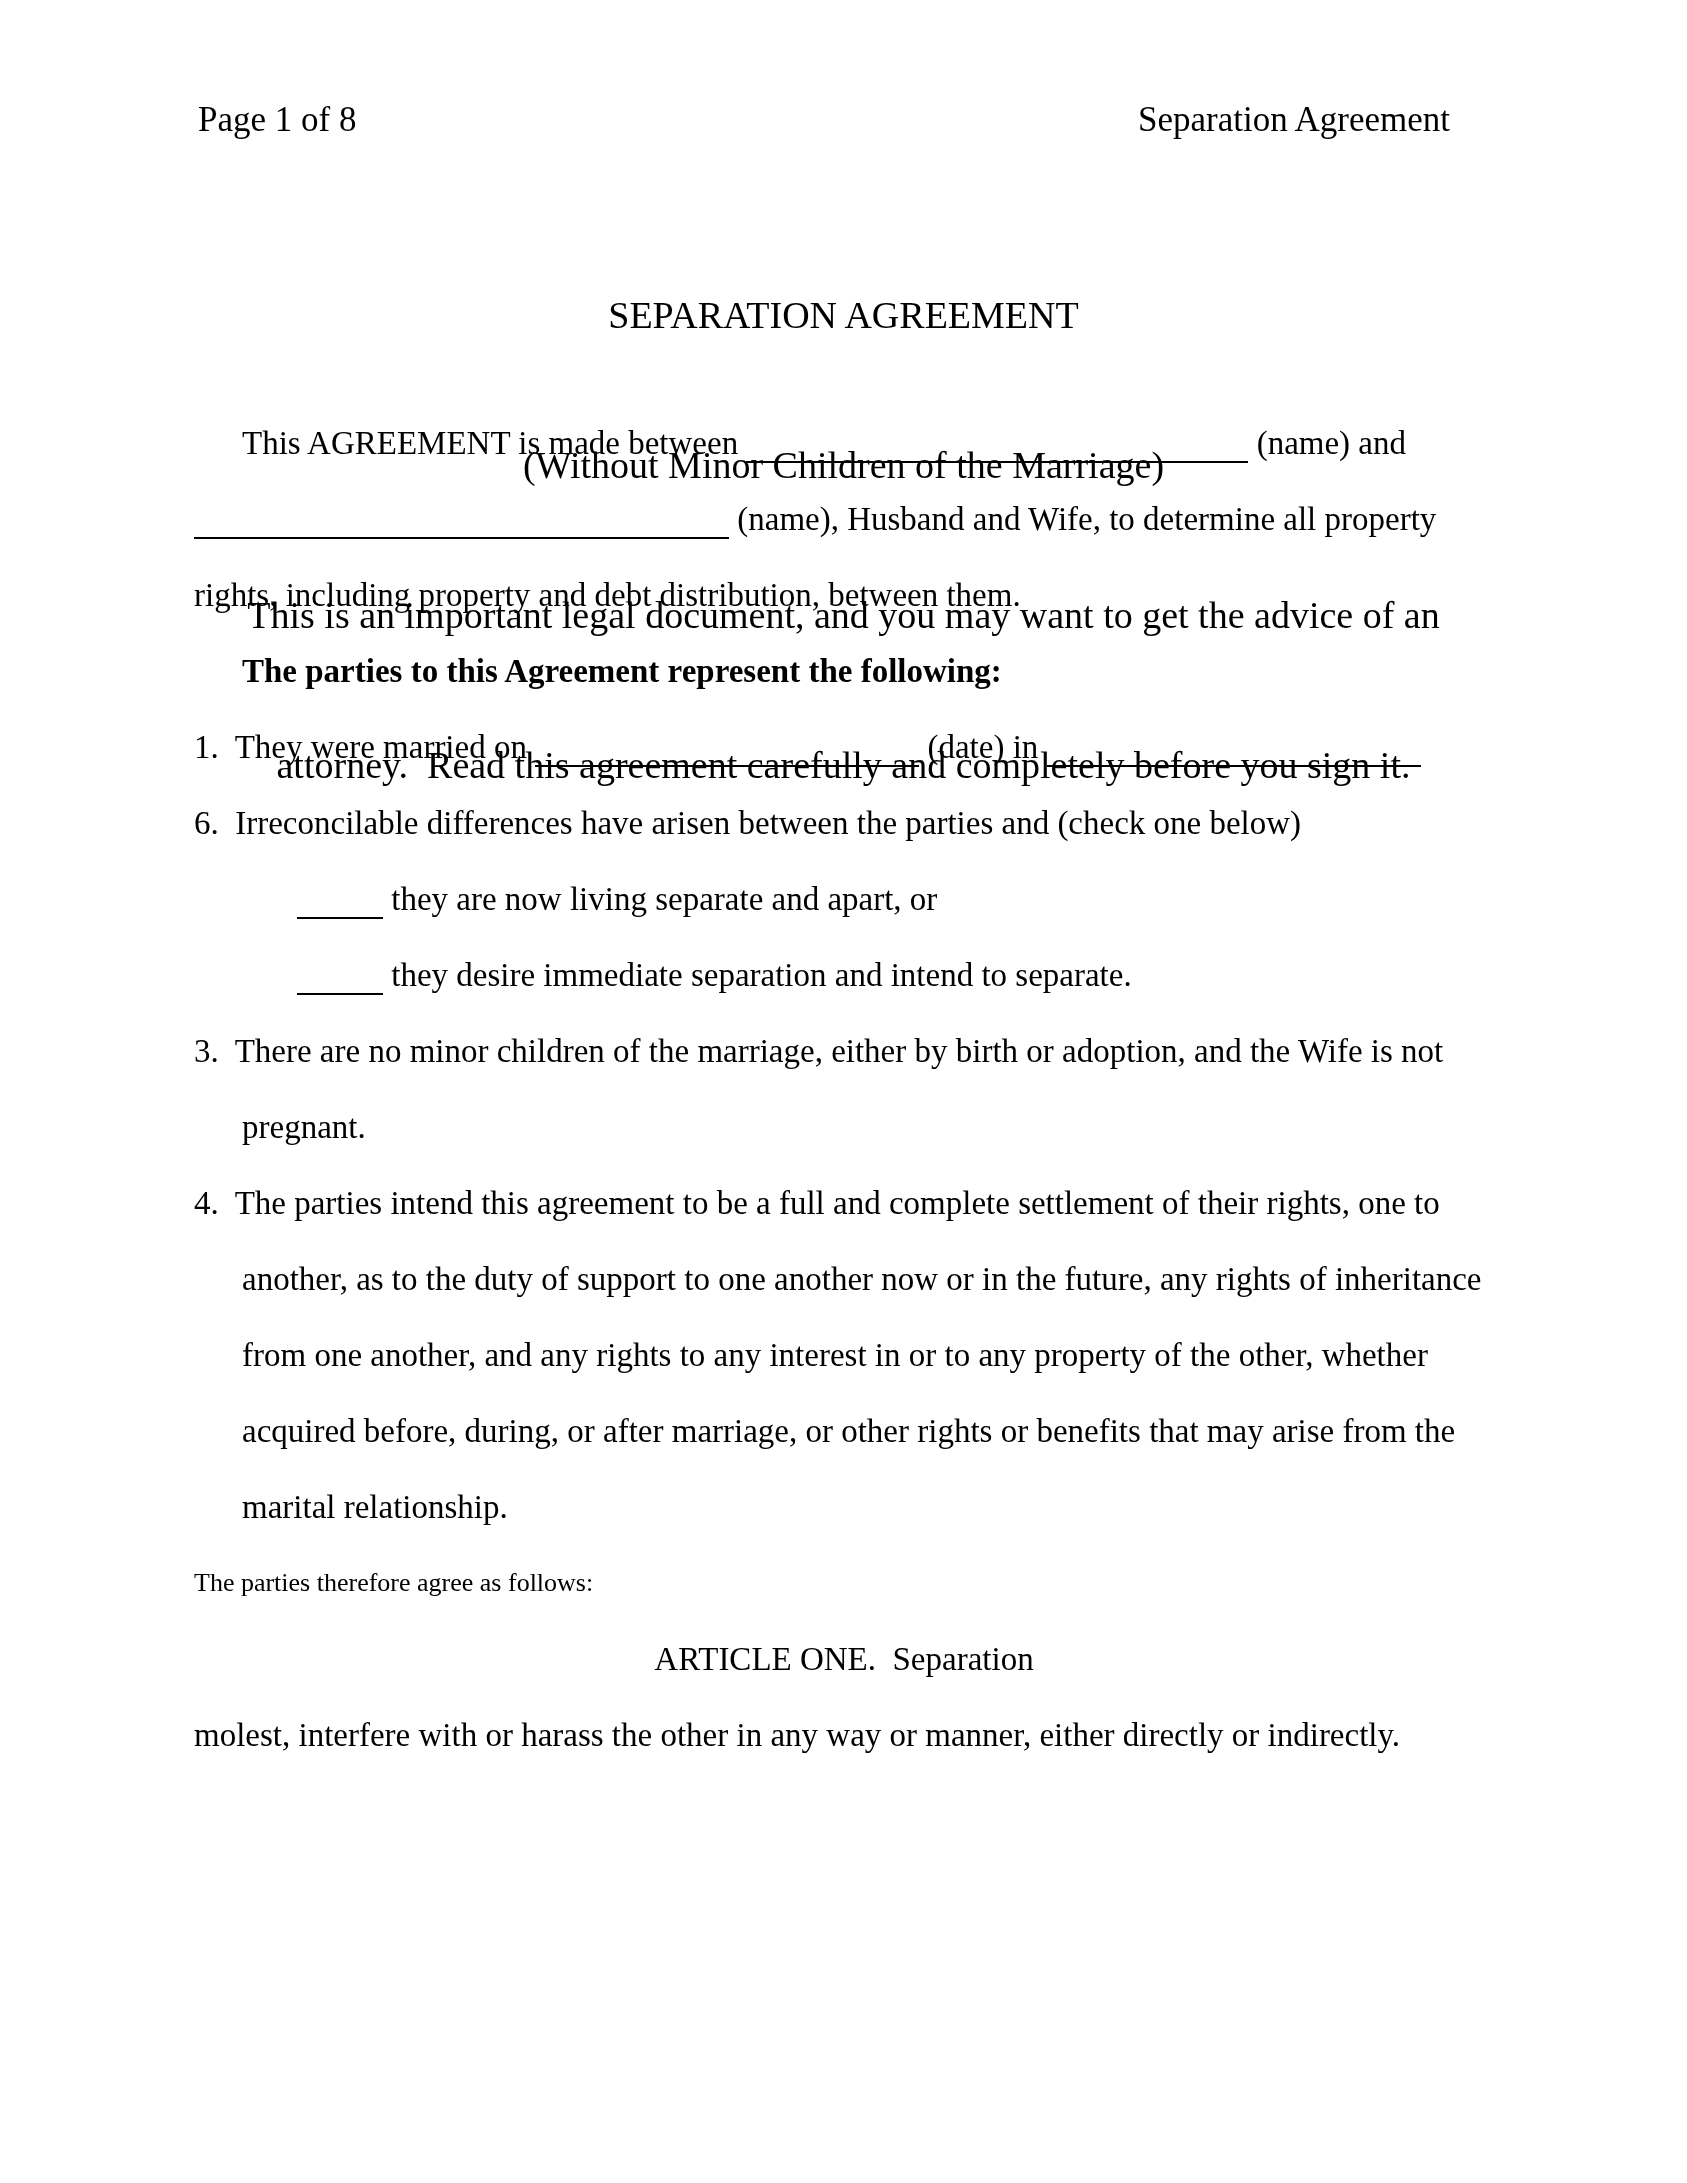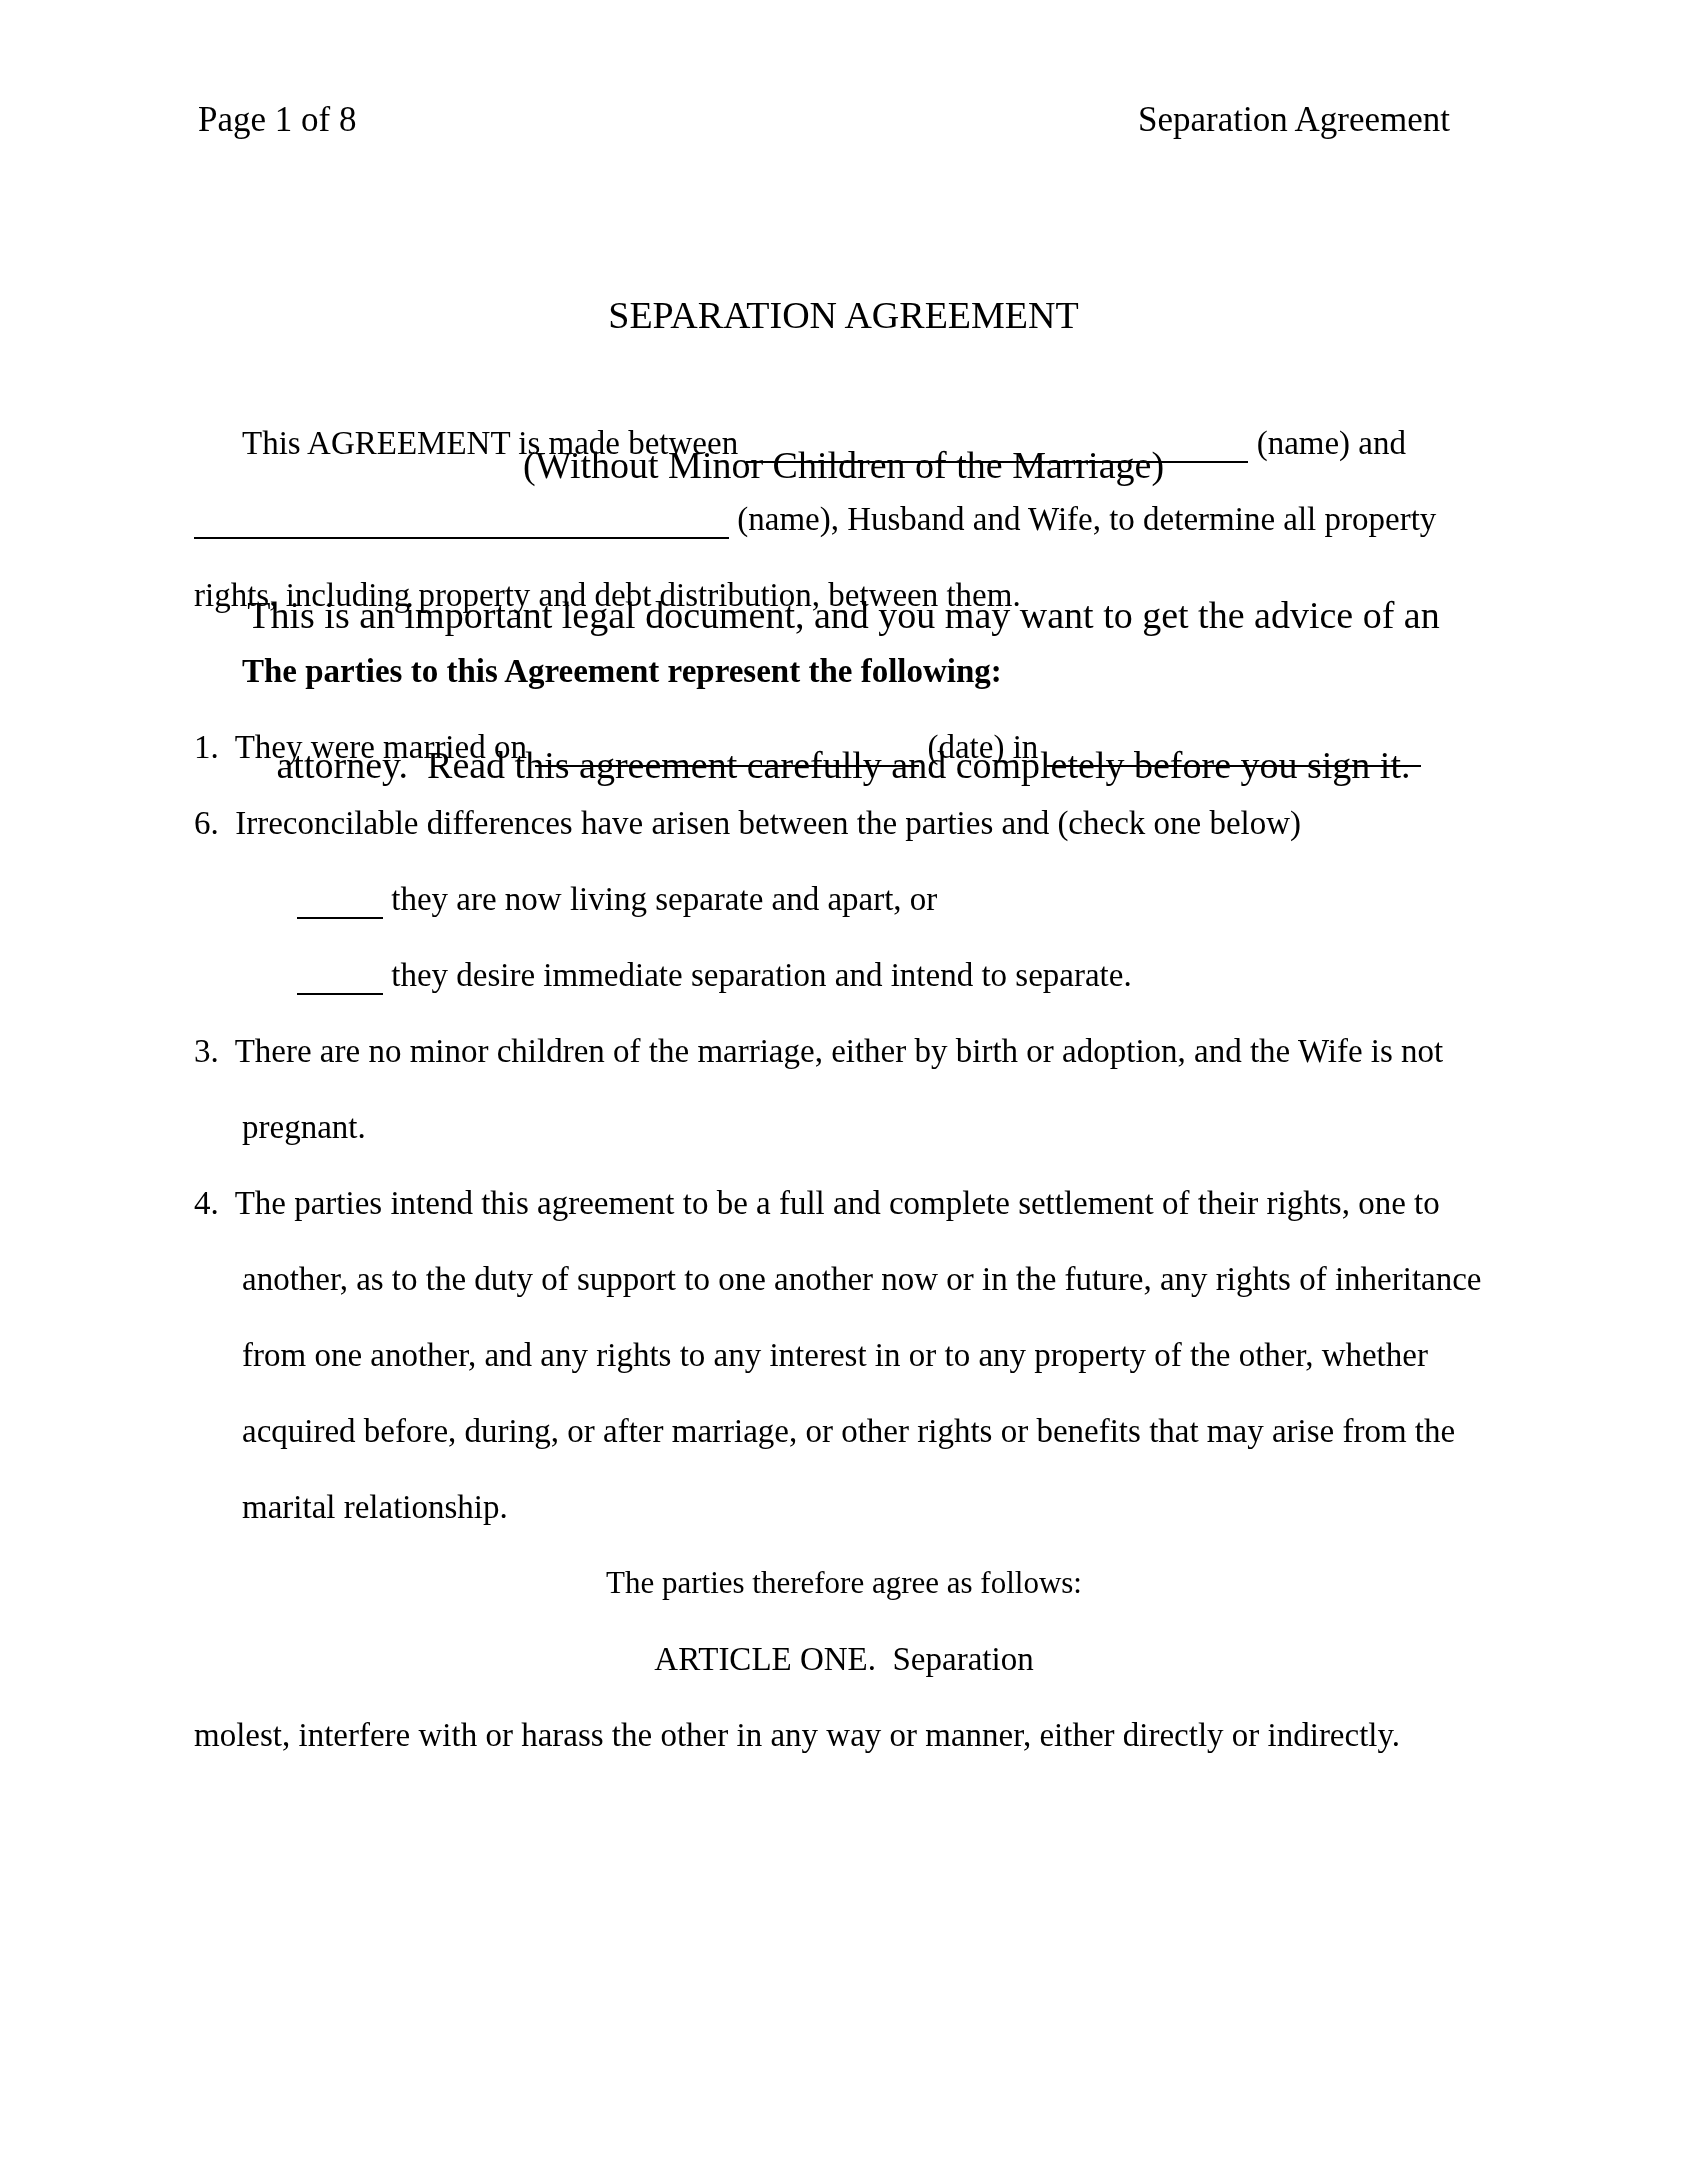--- a/index.html
+++ b/index.html
@@ -39,21 +39,21 @@
     left: 194px;
     width: 1300px;
     font-size: 33px;
     line-height: 76px;
   }
   .line { white-space: pre; }
   .line.tab { padding-left: 48px; }
   .line.check { padding-left: 103px; }
   .line.bold { font-weight: bold; }
   .line.center { text-align: center; }
-  .line.center-large { text-align: center; font-size: 31px; }
+  .line.center-large { font-size: 26px; }
   .line.underline .run { }
   .blank {
     display: inline-block;
     height: 0.9px;
     border-bottom: 2.6px solid #000000;
     vertical-align: -8.7px;
   }
 </style>
 </head>
 <body>

